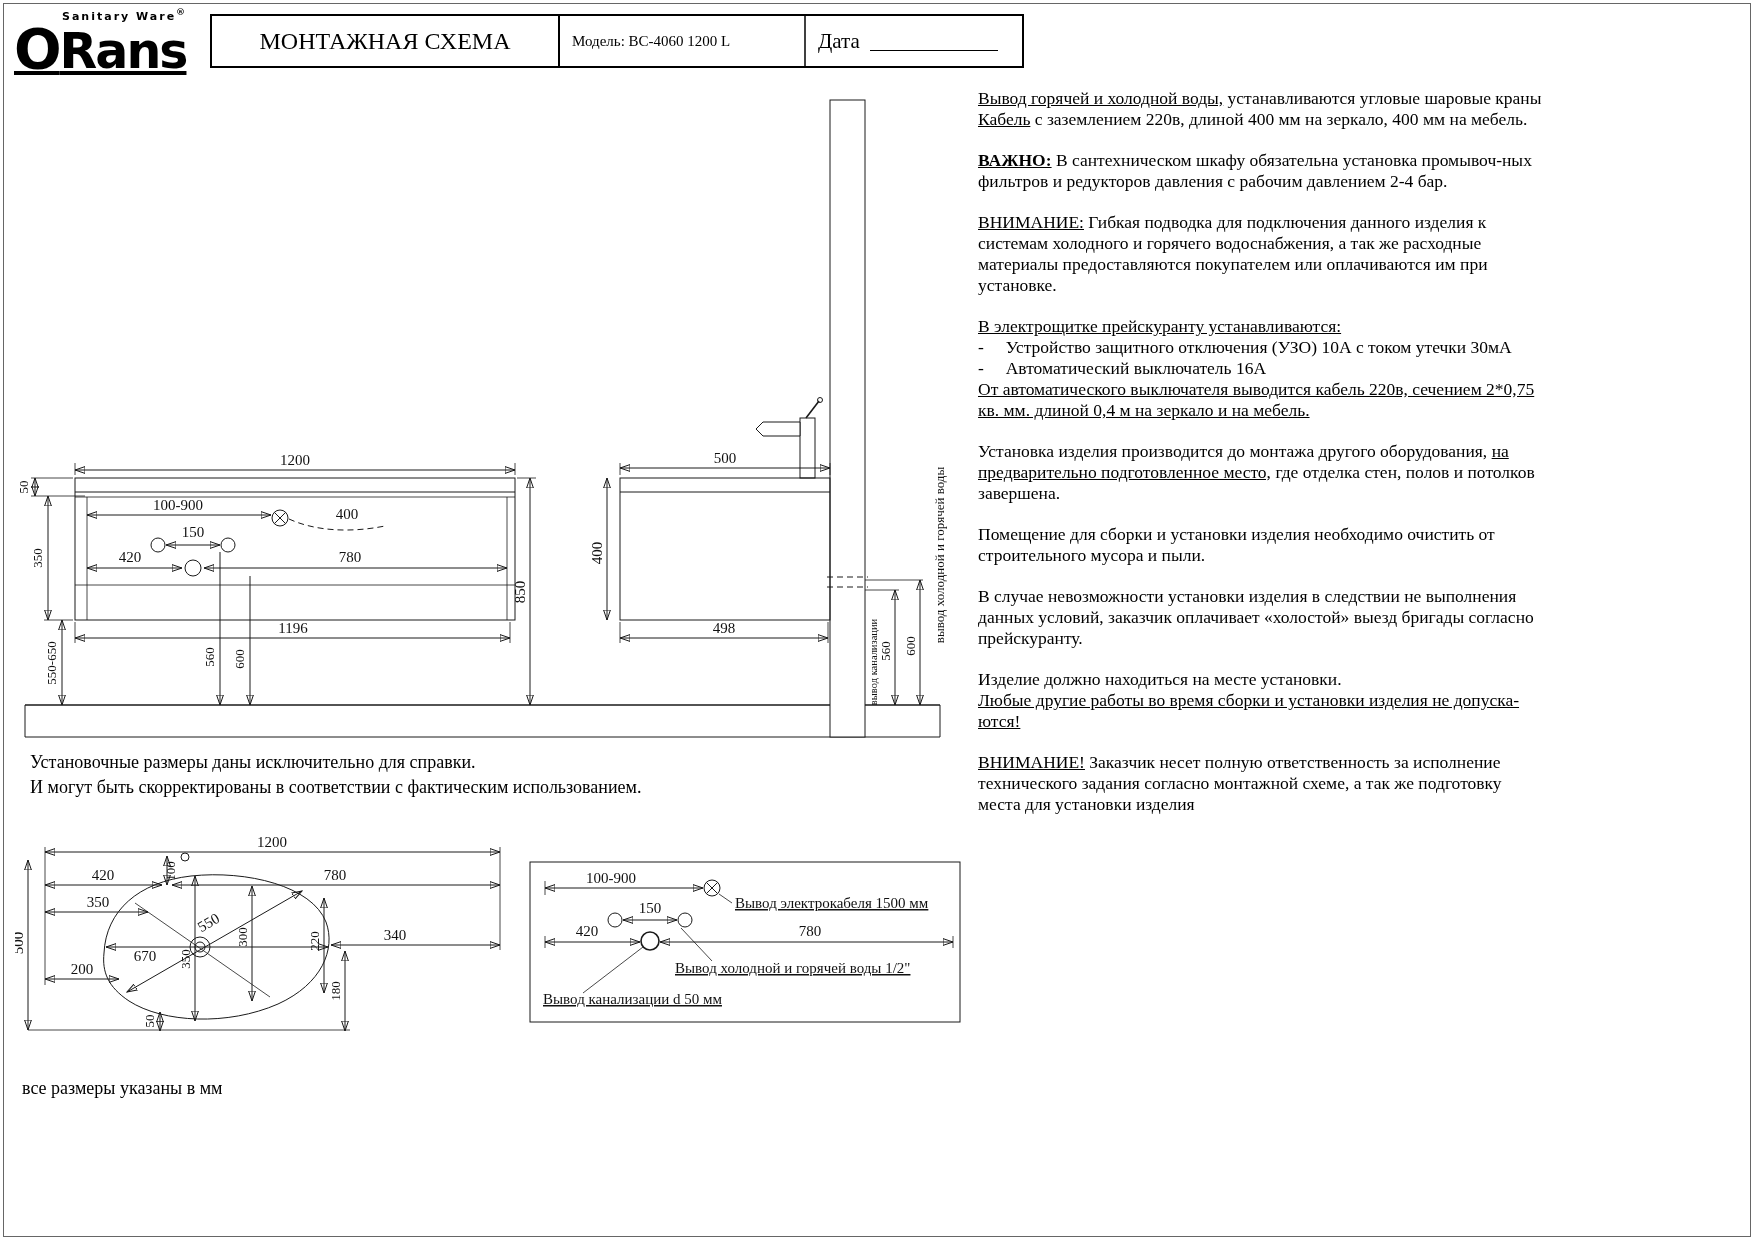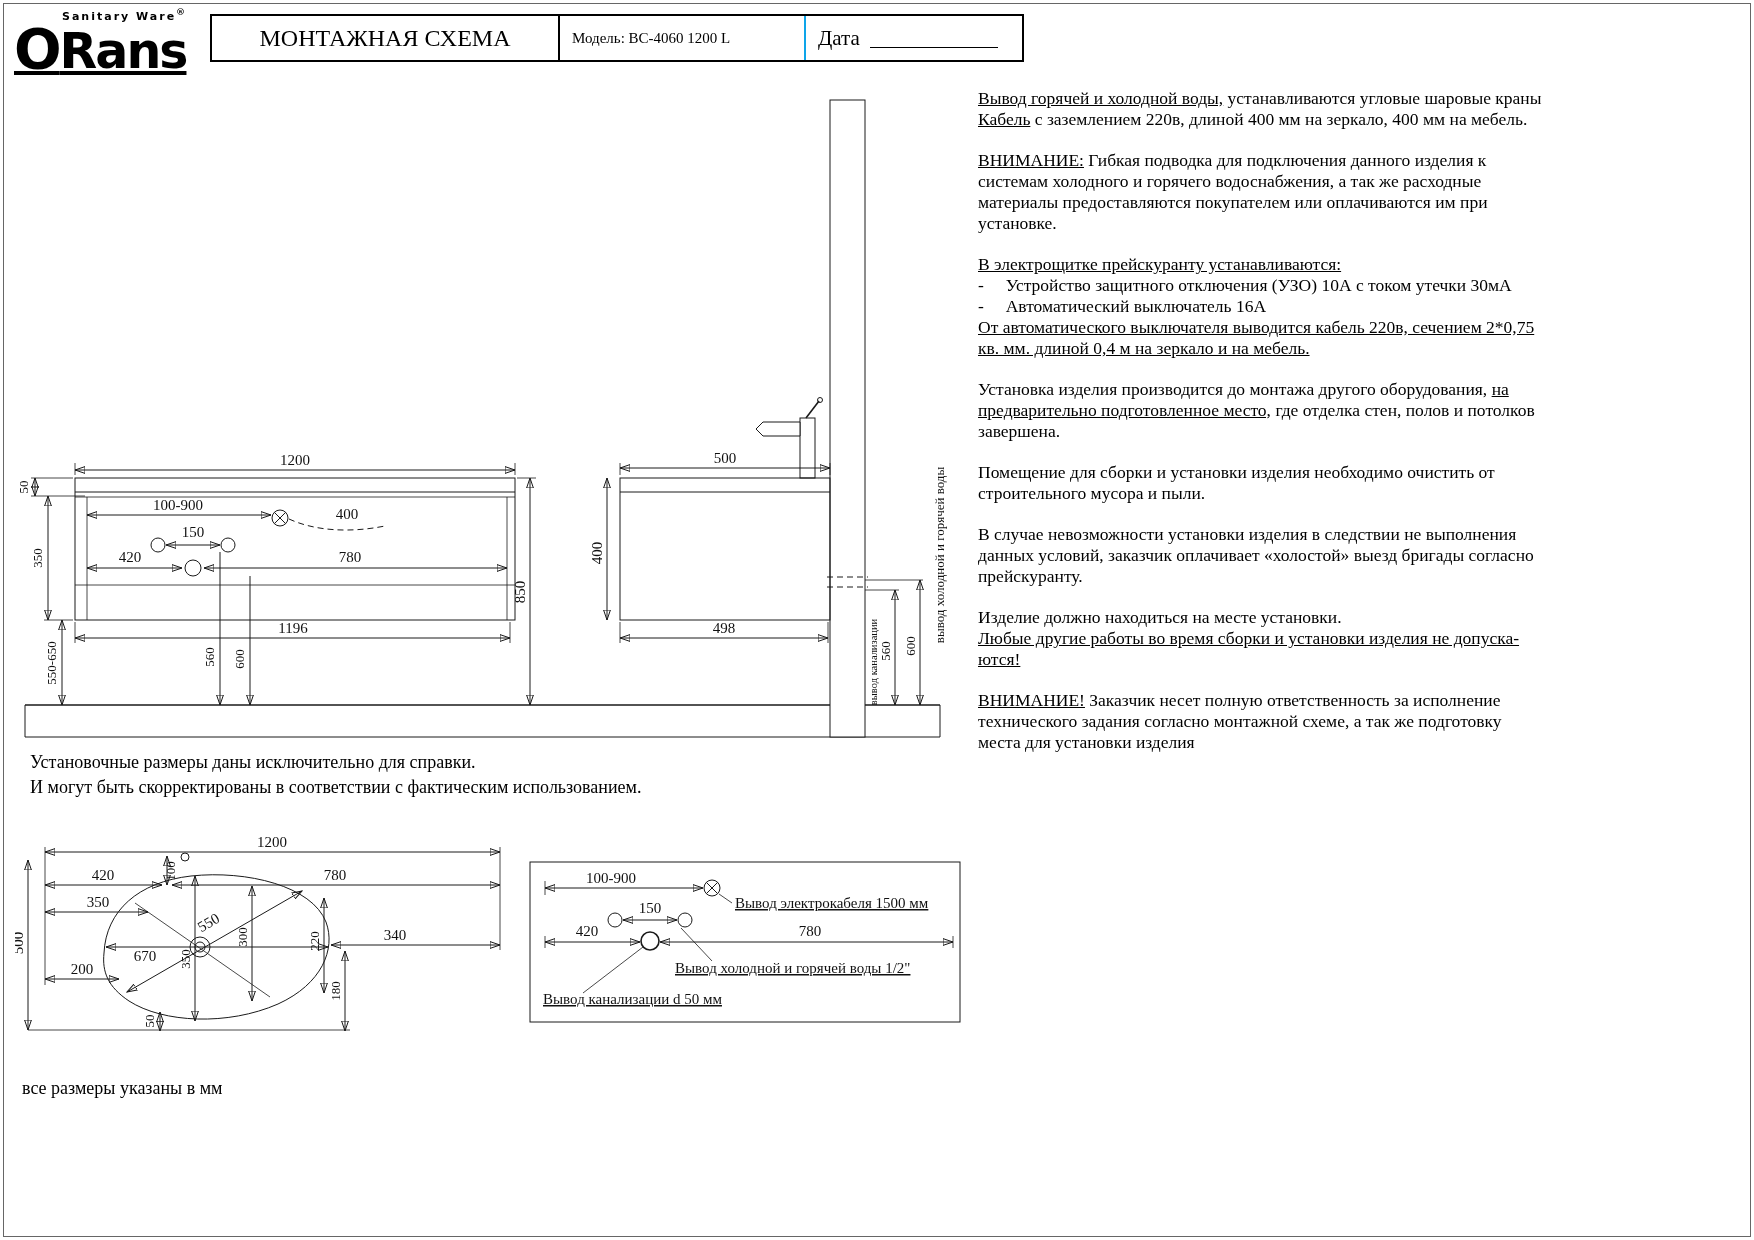--- a/index.html
+++ b/index.html
@@ -12,26 +12,26 @@
     border:1px solid #666; pointer-events:none; }
 
   
   .logo { position:absolute; left:14px; top:8px; line-height:1;
     font-family:"DejaVu Sans", sans-serif; color:#000; }
   .logo-top { font-size:11px; font-weight:700; letter-spacing:2px; margin-left:48px; }
   .reg { font-size:9px; vertical-align:super; letter-spacing:0; }
   .logo-main { font-size:49px; font-weight:900; letter-spacing:-2px; margin-top:-1px;text-decoration:underline; }
   .logo-o { font-size:56px; }
 
-  .header-boxes { position:absolute; left:210px; top:14px; height:48px;
+  .header-boxes { position:absolute; left:210px; top:14px; height:54px;
     display:flex; border:2px solid #000; background:#fff; }
   .hb-cell { display:flex; align-items:center; padding:0 12px; }
   .hb-title { width:346px; justify-content:center; font-size:24px; }
   .hb-model { width:246px; border-left:2px solid #000; font-size:15px; }
-  .hb-date  { width:218px; border-left:2px solid #0ea5e9; font-size:21px; }
+  .hb-date  { width:218px; border-left:2px solid #404040; font-size:21px; }
   .date-line { display:inline-block; width:128px; height:20px;
     border-bottom:1.5px solid #000; margin-left:10px; }
 
   
   .instructions { position:absolute; left:978px; top:80px; width:568px;
     font-size:17.5px; line-height:21px;margin-top:8px; }
   .rc-p { margin:0; }
   .rc-p.gap { margin-top:20px; }
   .rc-p.li { padding-left:30px; text-indent:-30px; }
   .u { text-decoration:underline; }
@@ -79,20 +79,21 @@
   </div>
   <div class="hb-cell hb-date">
     <span>Дата</span>
     <span class="date-line"></span>
   </div>
 </div>
 
 <div class="instructions">
     <p class="rc-p"><span class="u">Вывод горячей и холодной воды,</span><span> устанавливаются угловые шаровые краны</span></p>
     <p class="rc-p"><span class="u">Кабель</span><span> с заземлением 220в, длиной 400 мм на зеркало, 400 мм на мебель.</span></p>
+    <p class="rc-p gap"><span class="u b">ВАЖНО:</span><span> В сантехническом шкафу обязательна установка промывоч-ных фильтров и редукторов давления с рабочим давлением 2-4 бар.</span></p>
     <p class="rc-p gap"><span class="u">ВНИМАНИЕ:</span><span> Гибкая подводка для подключения данного изделия к системам холодного и горячего водоснабжения, а так же расходные материалы предоставляются покупателем или оплачиваются им при установке.</span></p>
     <p class="rc-p gap"><span class="u">В электрощитке прейскуранту устанавливаются:</span></p>
     <p class="rc-p li"><span>-&nbsp;&nbsp;&nbsp;&nbsp;&nbsp;Устройство защитного отключения (УЗО) 10А с током утечки 30мА</span></p>
     <p class="rc-p li"><span>-&nbsp;&nbsp;&nbsp;&nbsp;&nbsp;Автоматический выключатель 16А</span></p>
     <p class="rc-p"><span class="u">От автоматического выключателя выводится кабель 220в, сечением 2*0,75 кв. мм. длиной 0,4 м на зеркало и на мебель.</span></p>
     <p class="rc-p gap"><span>Установка изделия производится до монтажа другого оборудования, </span><span class="u">на предварительно подготовленное место,</span><span> где отделка стен, полов и потолков завершена.</span></p>
     <p class="rc-p gap"><span>Помещение для сборки и установки изделия необходимо очистить от строительного мусора и пыли.</span></p>
     <p class="rc-p gap"><span>В случае невозможности установки изделия в следствии не выполнения данных условий, заказчик оплачивает «холостой» выезд бригады согласно прейскуранту.</span></p>
     <p class="rc-p gap"><span>Изделие должно находиться на месте установки.</span></p>
     <p class="rc-p"><span class="u">Любые другие работы во время сборки и установки изделия не допуска-ются!</span></p>

